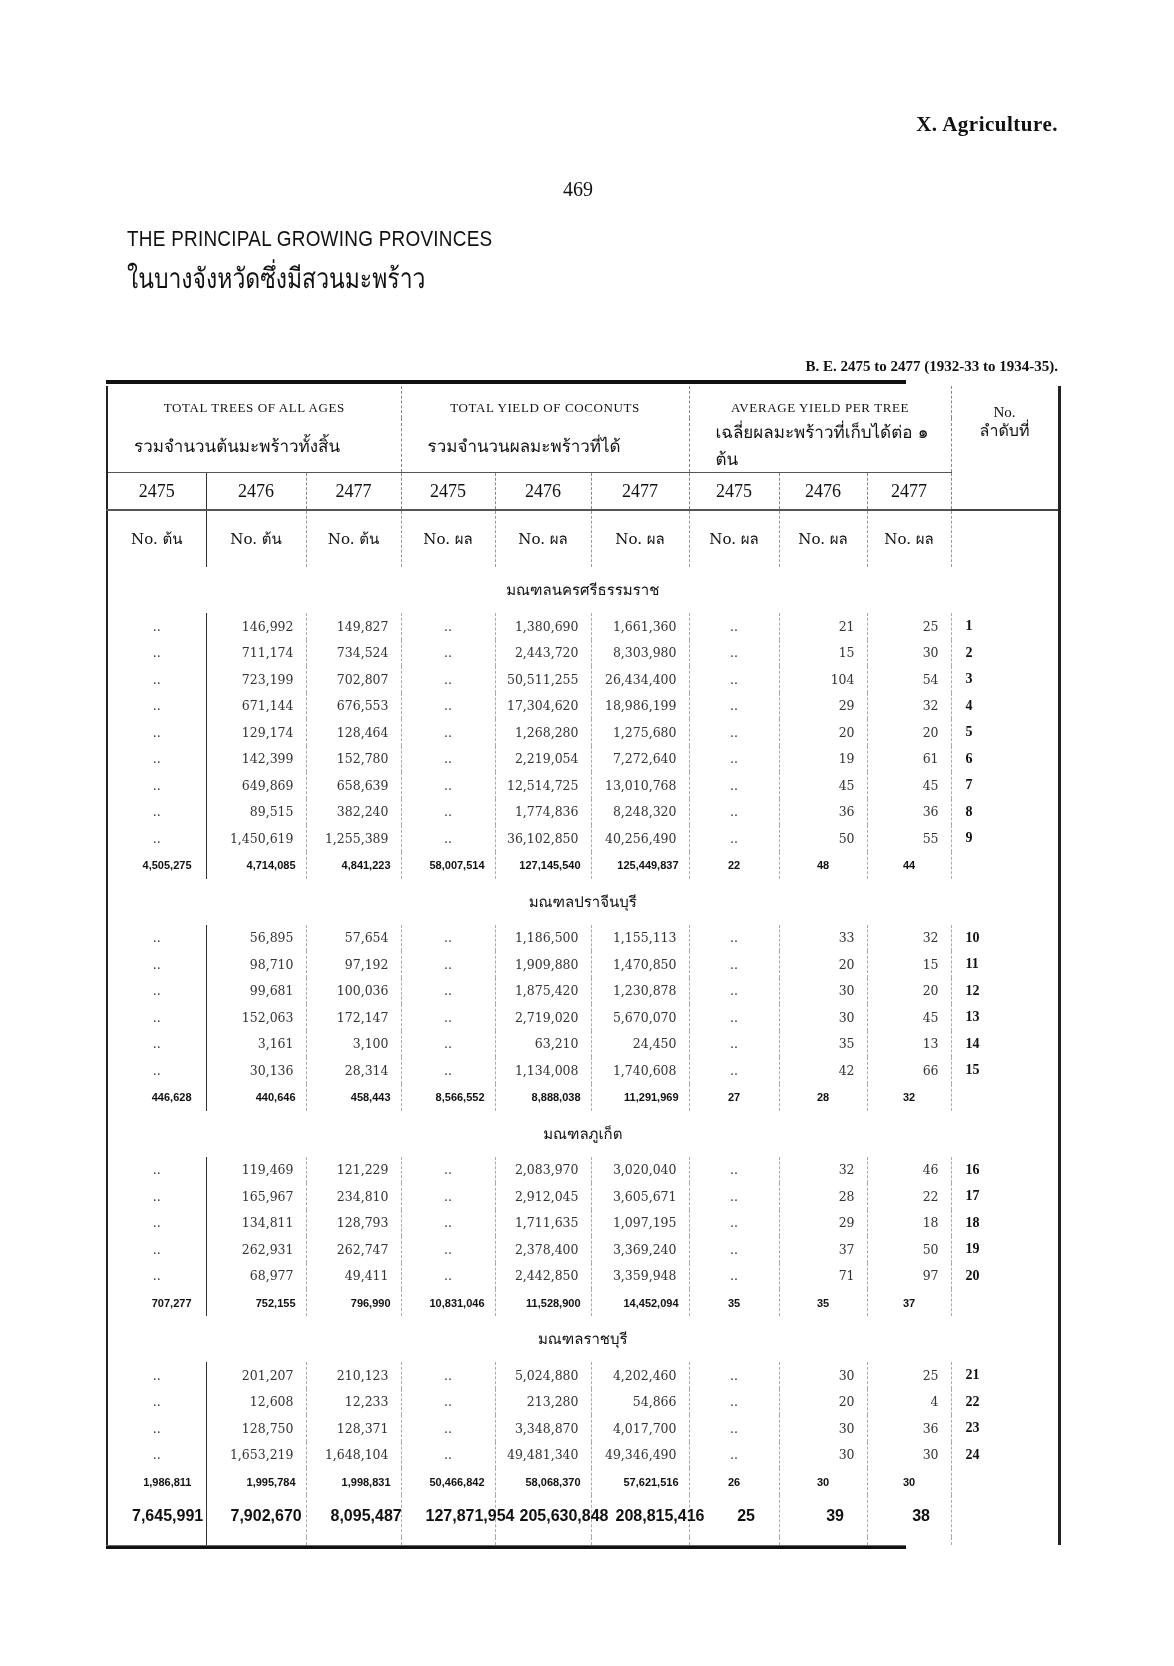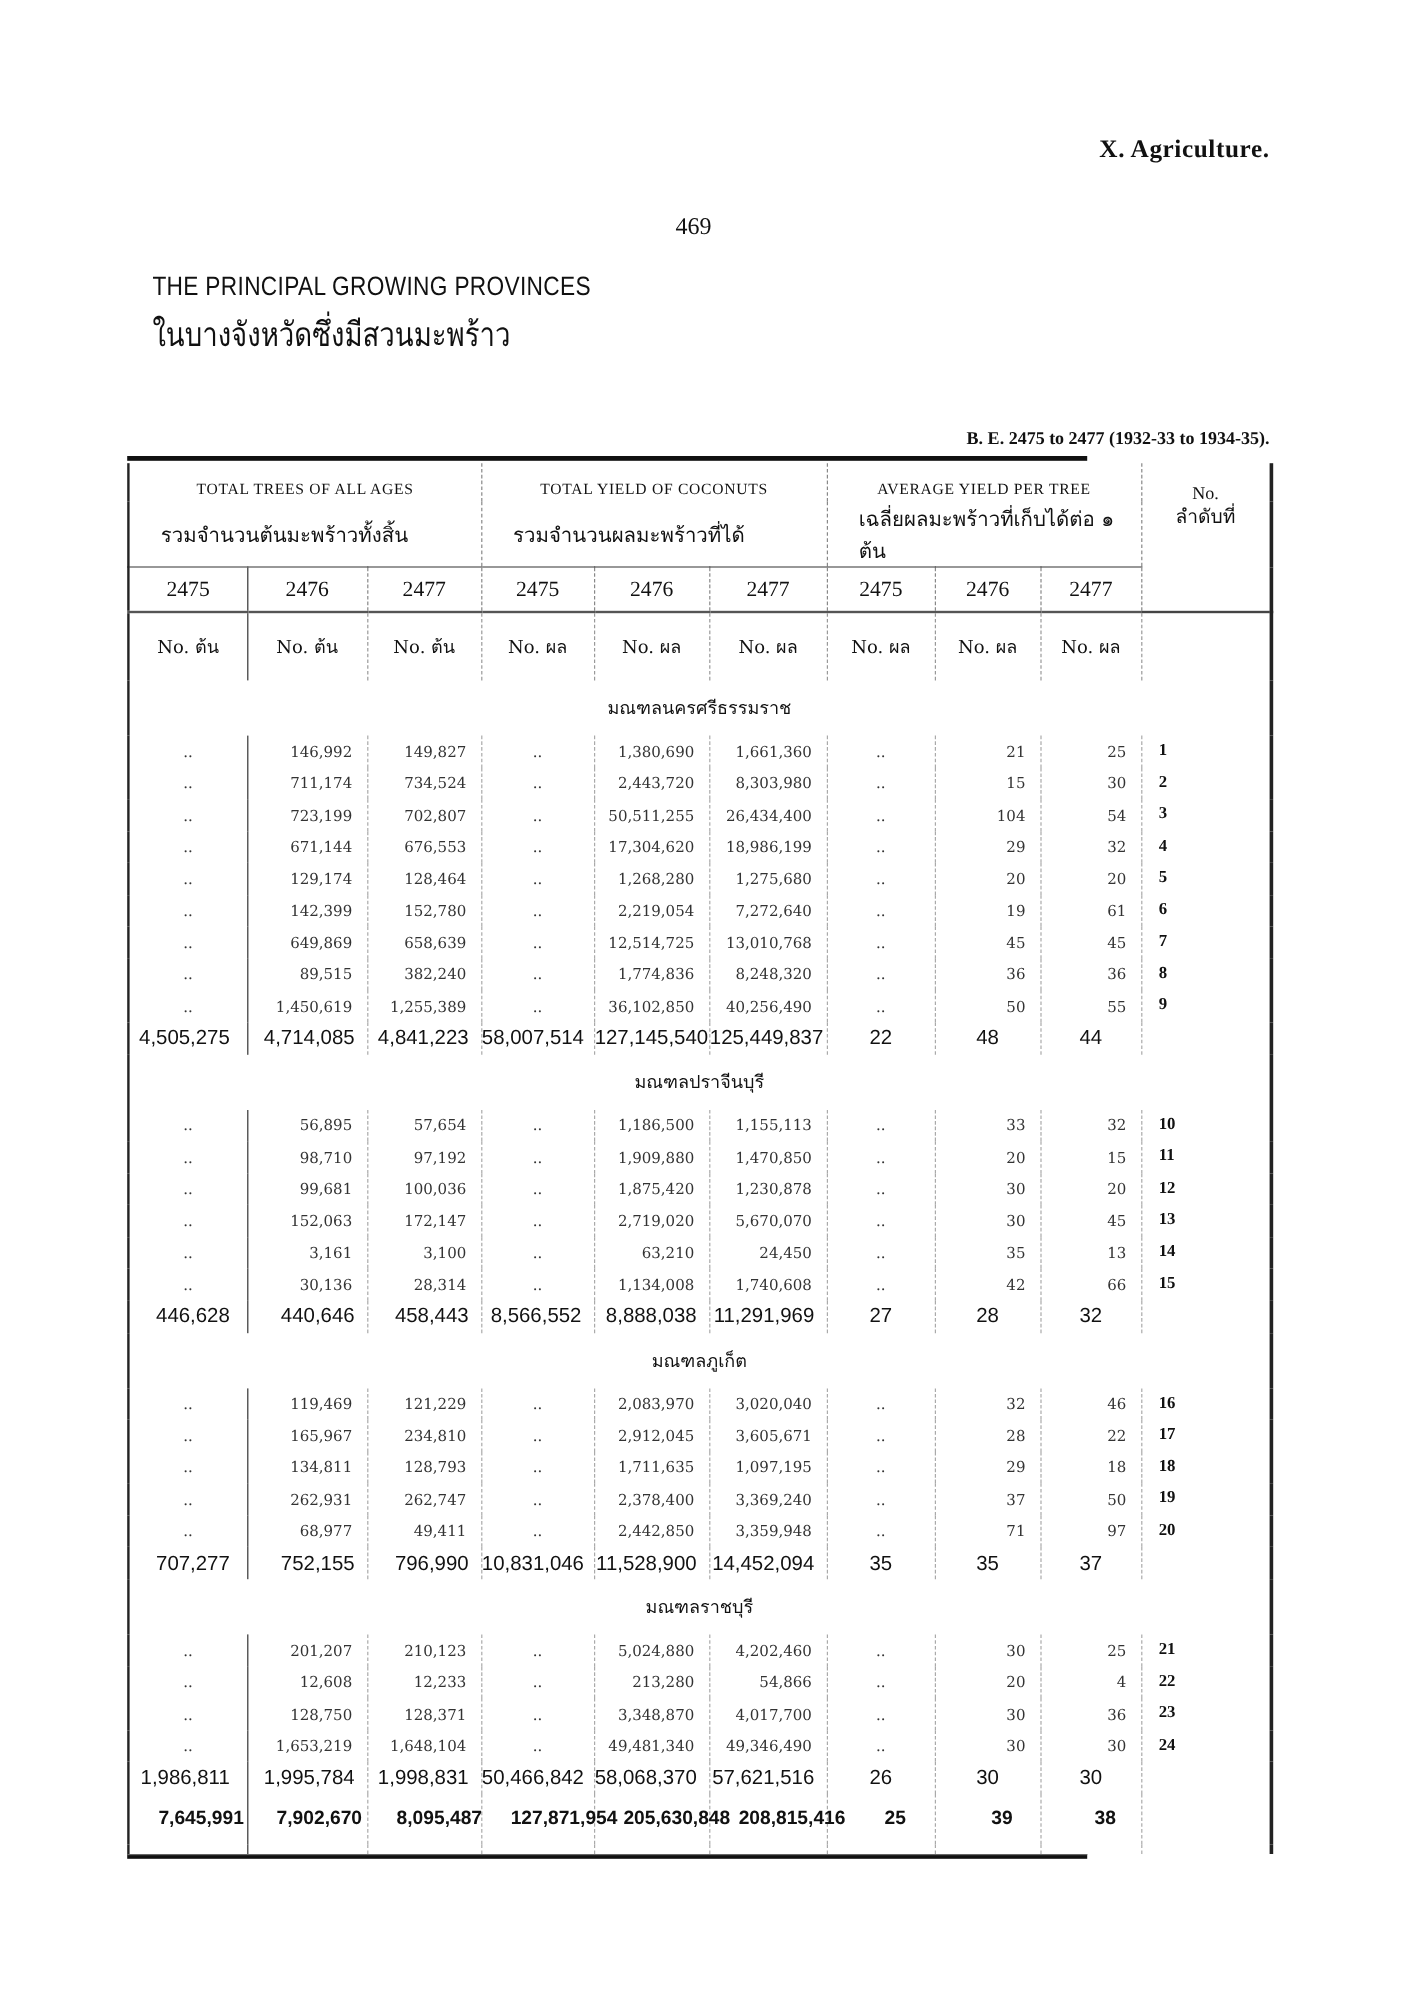--- a/index.html
+++ b/index.html
@@ -22,21 +22,21 @@
     .grp th.no-col { border-right: none; text-transform: none; font-size: 15px; letter-spacing: 0; vertical-align: top; padding-top: 18px; border-bottom: 2px solid #444; }
     .grp-th td { font-family: "DejaVu Sans", sans-serif; font-size: 17px; text-align: left; height: 34px; border-right: 1px dashed #888; border-bottom: 1px solid #555; vertical-align: middle; padding-left: 26px; }
     .years td { font-family: "Liberation Serif", serif; font-size: 18px; text-align: center; height: 36px; border-right: 1px dashed #888; border-bottom: 2px solid #555; }
     .units td { font-family: "DejaVu Serif", serif; font-size: 15px; text-align: center; height: 56px; border-right: 1px dashed #999; margin-left: 48px; }
     .units td.first, .years td.first, .grp-th td.first { border-right: 1px solid #333; }
     .province td { height: 46px; text-align: center; font-family: "DejaVu Sans", sans-serif; font-size: 15px; vertical-align: middle; }
     .row td { height: 26.5px; text-align: right; padding-right: 12px; font-family: "DejaVu Serif", serif; font-size: 12.5px; color: #333; border-right: 1px dashed #aaa; }
     .row td.first { border-right: 1px solid #333; text-align: center; padding-right: 0; }
     .row td.dots { text-align: center; padding-right: 0; }
     .row td.idx { text-align: left; padding-left: 14px; padding-right: 0; font-family: "Liberation Serif", serif; font-weight: bold; font-size: 14px; color: #111; border-right: none; }
-    .sub td { height: 27px; text-align: right; padding-right: 10px; font-family: "Liberation Sans", sans-serif; font-weight: normal; font-size: 17px; color: #111; border-right: 1px dashed #aaa; }
+    .sub td { height: 27px; text-align: right; padding-right: 10px; font-family: "Liberation Sans", sans-serif; font-weight: bold; font-size: 11px; color: #111; border-right: 1px dashed #aaa; }
     .sub td.first { border-right: 1px solid #333; padding-right: 14px; }
     .sub td.center { text-align: center; padding-right: 0; }
     .sub td.idx { border-right: none; }
     .grand td { height: 42px; text-align: right; padding-right: 8px; font-family: "Liberation Sans", sans-serif; font-weight: bold; font-size: 16px; color: #111; border-right: 1px dashed #aaa; transform-origin: right; padding-left: 24px; }
     .grand td.first { border-right: 1px solid #333; padding-right: 10px; }
     .grand td.center { text-align: center; padding-right: 0; }
     .grand td.idx { border-right: none; }
     .spacer td { height: 8px; border-right: 1px dashed #aaa; }
     .spacer td.first { border-right: 1px solid #333; }
     .spacer td.idx { border-right: none; }

